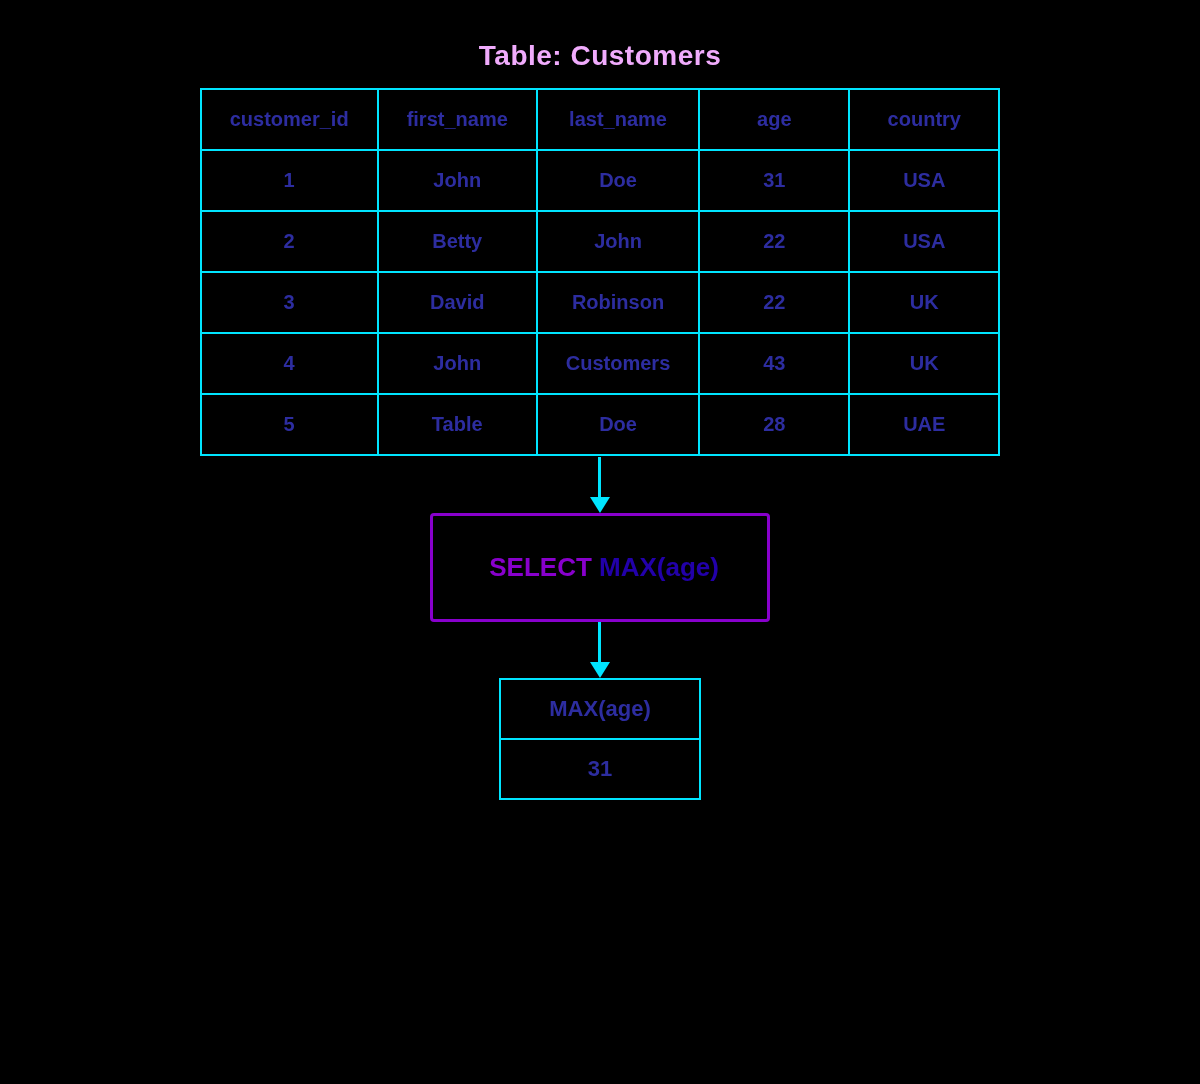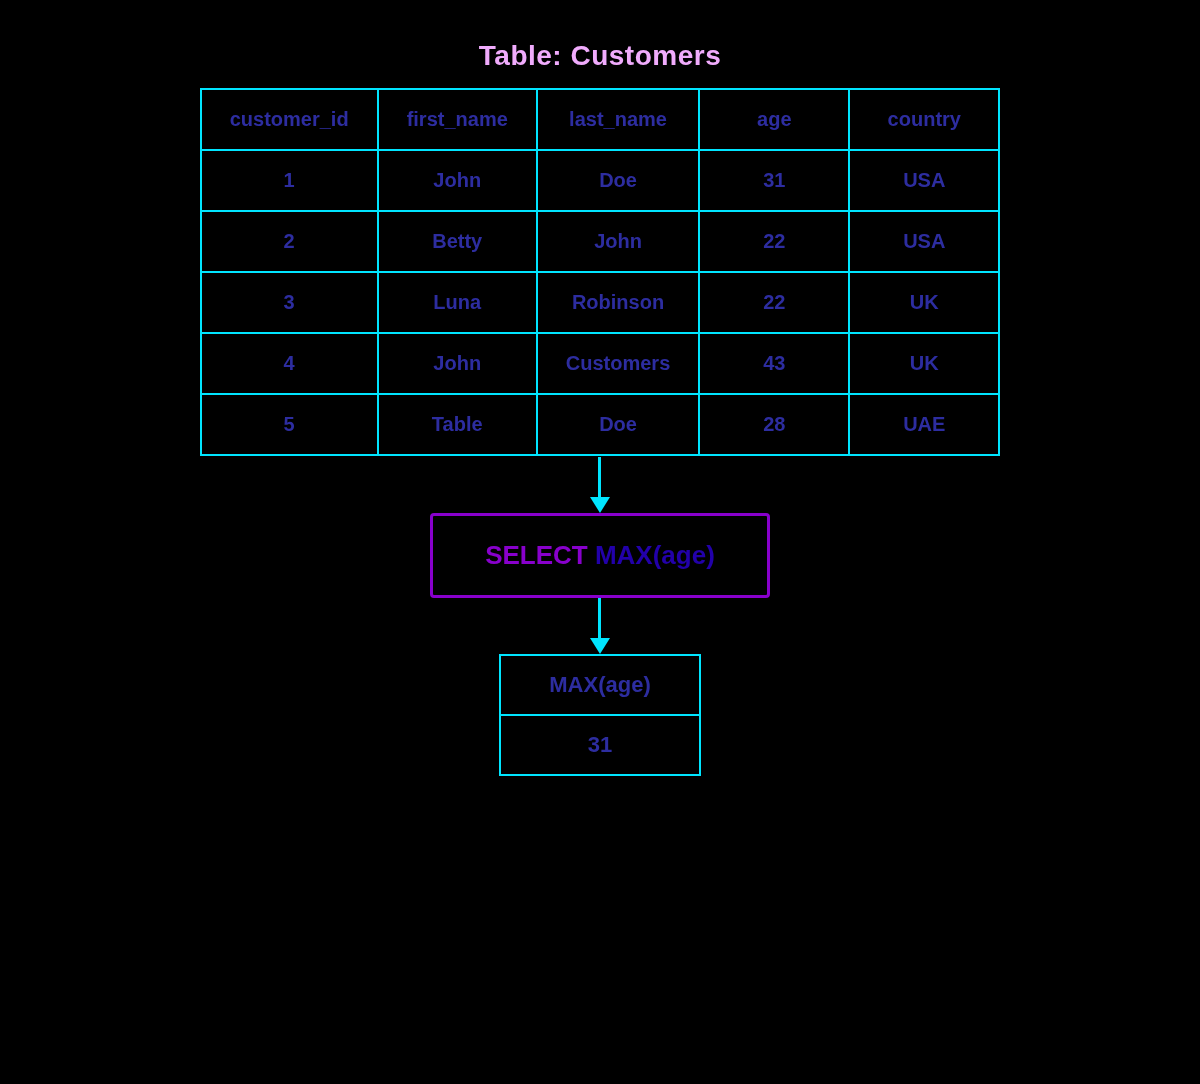--- a/index.html
+++ b/index.html
@@ -70,22 +70,22 @@
       height: 0;
       border-left: 10px solid transparent;
       border-right: 10px solid transparent;
       border-top: 16px solid #00e5ff;
     }
 
     
     .sql-box {
       border: 3px solid #8800cc;
       border-radius: 4px;
-      padding: 20px 48px;
-      text-align: center;
+      padding: 32px 48px;
+      text-align: right;
       background: #000;
       min-width: 340px;
     }
 
     .sql-line {
       font-size: 26px;
       font-weight: bold;
       line-height: 1.5;
     }
 
@@ -148,21 +148,21 @@
         </tr>
         <tr>
           <td>2</td>
           <td>Betty</td>
           <td>John</td>
           <td>22</td>
           <td>USA</td>
         </tr>
         <tr>
           <td>3</td>
-          <td>Luna</td>
+          <td>David</td>
           <td>Robinson</td>
           <td>22</td>
           <td>UK</td>
         </tr>
         <tr>
           <td>4</td>
           <td>John</td>
           <td>Customers</td>
           <td>43</td>
           <td>UK</td>

